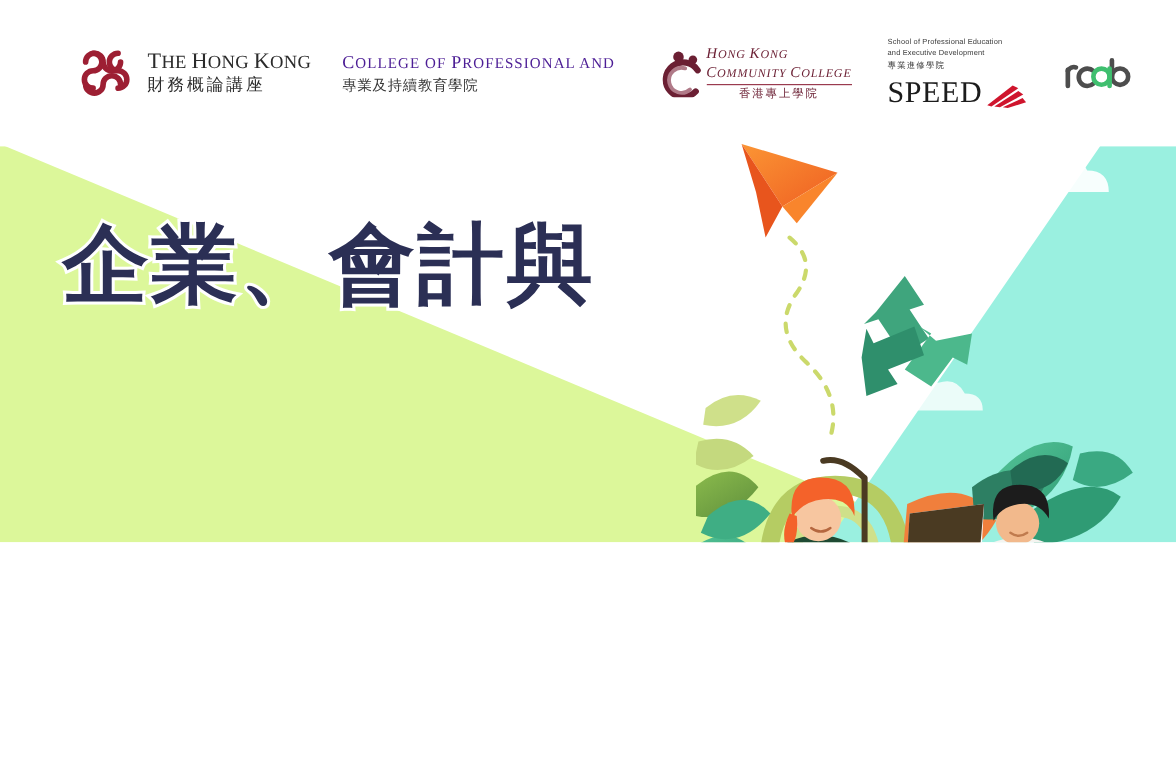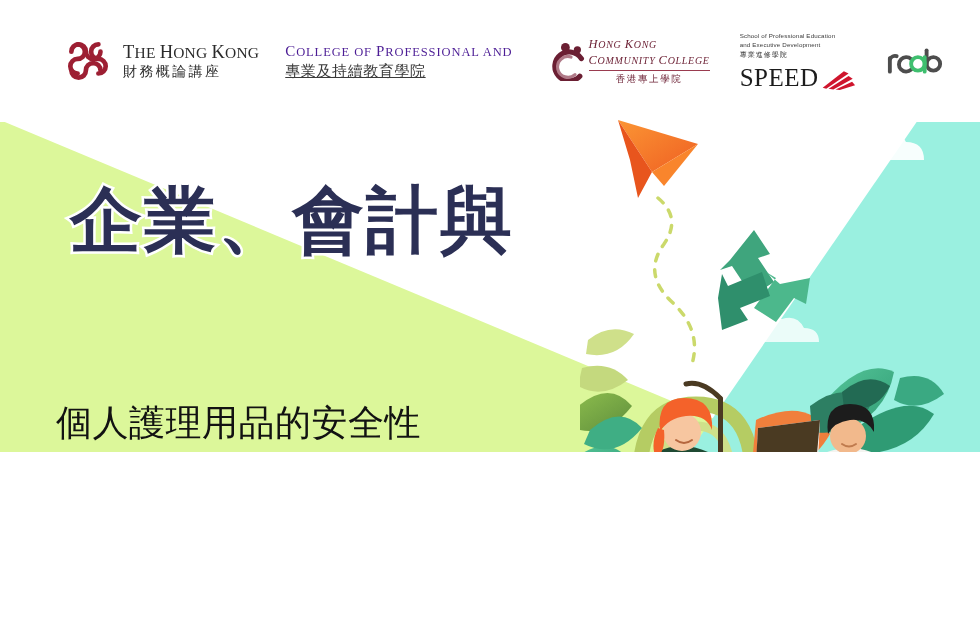--- a/index.html
+++ b/index.html
@@ -86,26 +86,25 @@
   .cpce-l1, .cpce-l2 {
     font-family: "Liberation Serif", "DejaVu Serif", serif;
     color: #4c1d95;
     font-size: 12.5px;
     letter-spacing: .9px;
     white-space: nowrap;
   }
   .cpce-l1 .cap, .cpce-l2 .cap { font-size: 15px; }
   .cpce-cn {
     font-family: "DejaVu Serif", "Liberation Serif", serif;
-    font-size: 15px;
+    font-size: 12px;
     color: #3a3a3a;
     letter-spacing: .6px;
     margin-top: 2px;
     white-space: nowrap;
-    text-decoration: underline;
   }
 
   
   .logo-hkcc { margin-left: 34px; align-items: center; }
   .hkcc-mark { width: 40px; height: 40px; flex: 0 0 40px; }
   .hkcc-txt { margin-left: 2px; line-height: 1.25; }
   .hkcc-l1, .hkcc-l2 {
     font-family: "Liberation Serif", "DejaVu Serif", serif;
     font-style: italic;
     color: #6b1f33;
@@ -151,21 +150,21 @@
   }
   .speed-swoosh { width: 36px; height: 20px; margin-left: 1px; }
 
   
   .logo-rcgb { margin-left: 30px; align-items: center; }
   .rcgb-mark { width: 58px; height: 30px; flex: 0 0 58px; }
 
   
   .headline {
     position: absolute;
-    left: 70px;
+    left: 52px;
     top: 172px;
     z-index: 6;
   }
   .headline-line {
     font-family: "DejaVu Sans", "Liberation Sans", sans-serif;
     font-weight: bold;
     font-size: 72px;
     line-height: 96px;
     color: #2b2f55;
     letter-spacing: 2px;
@@ -439,16 +438,15 @@
 
     </div>
 
   </div>
 
   <div class="headline">
     <div class="headline-line">企業、會計與</div>
   </div>
 
   <div class="subtitle">
-    <div class="subtitle-line">個人護理用品的安全性</div>
   </div>
 
 </div>
 
 </body></html>

